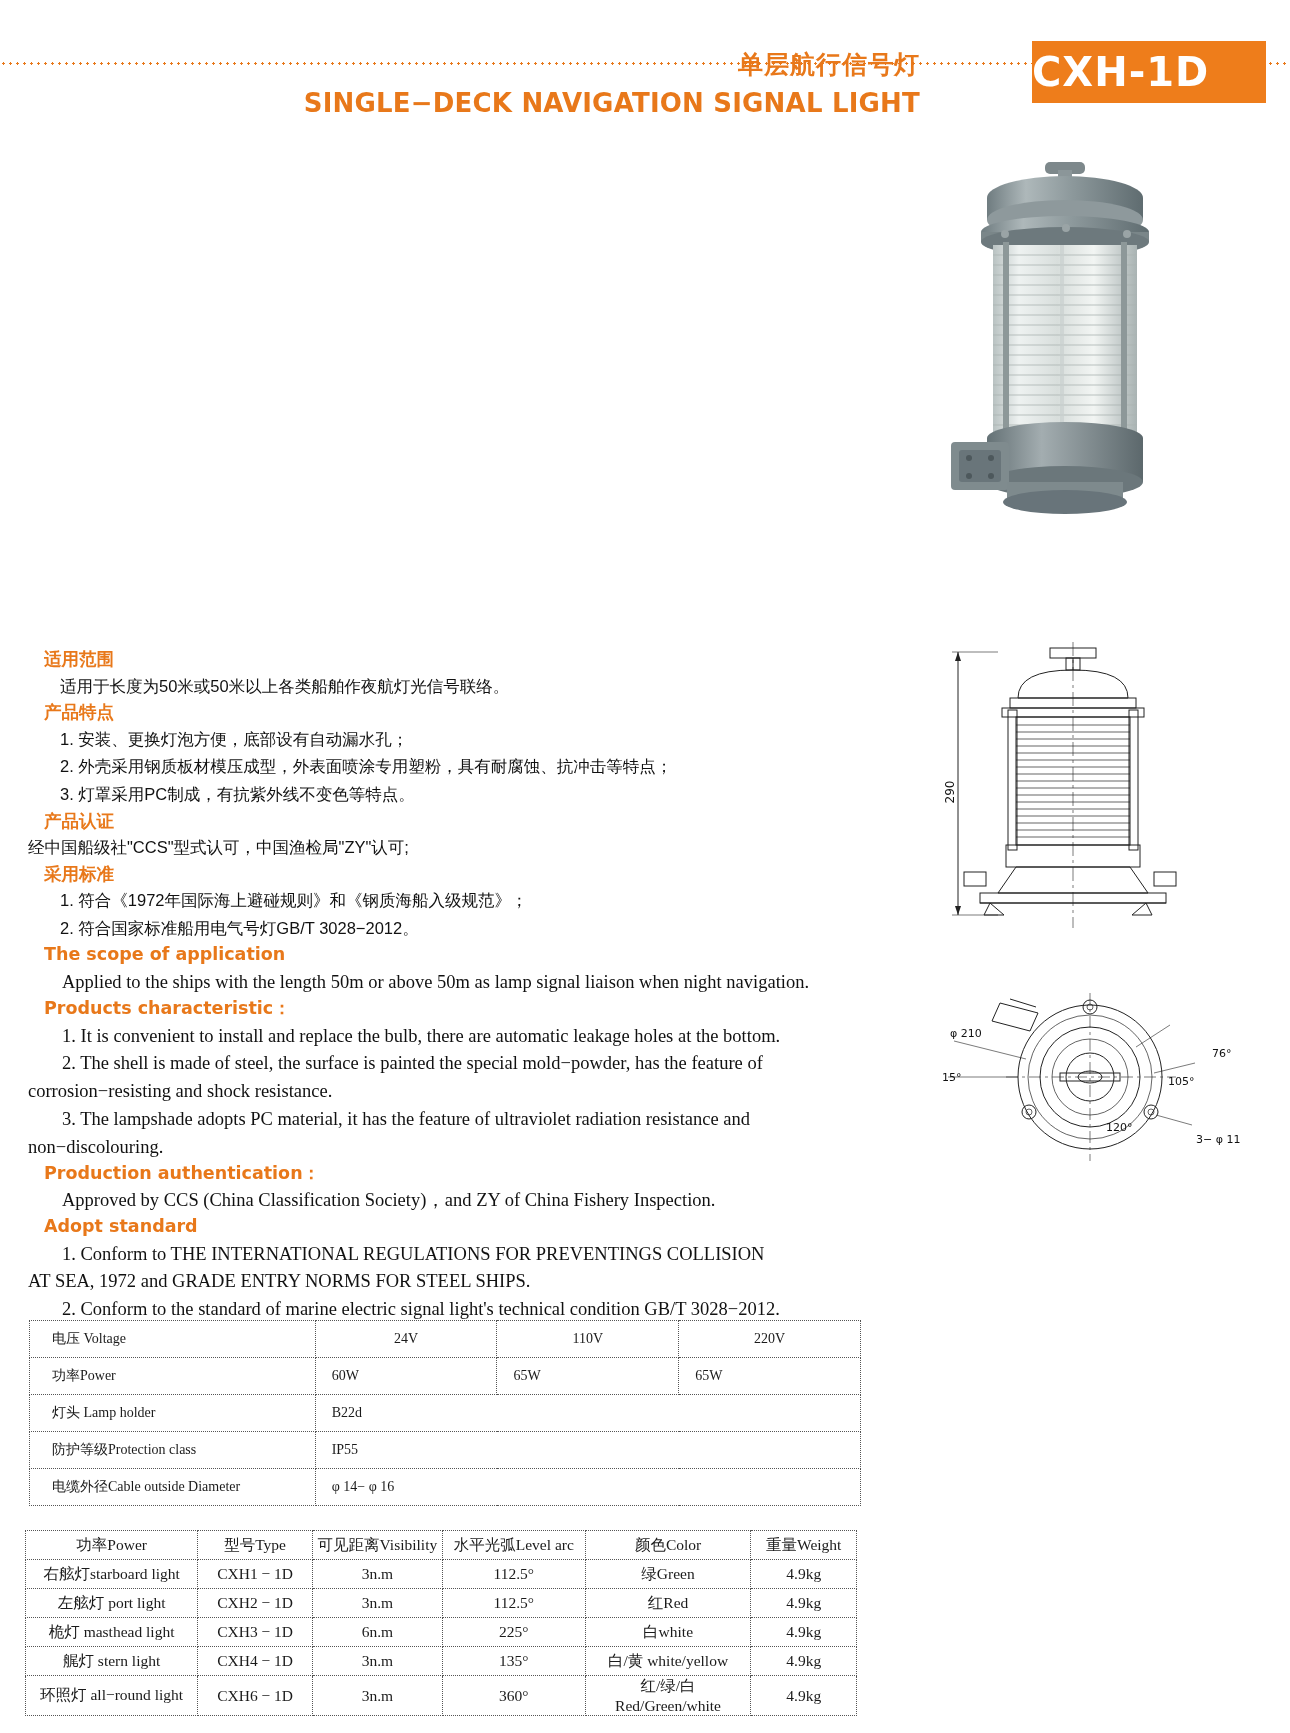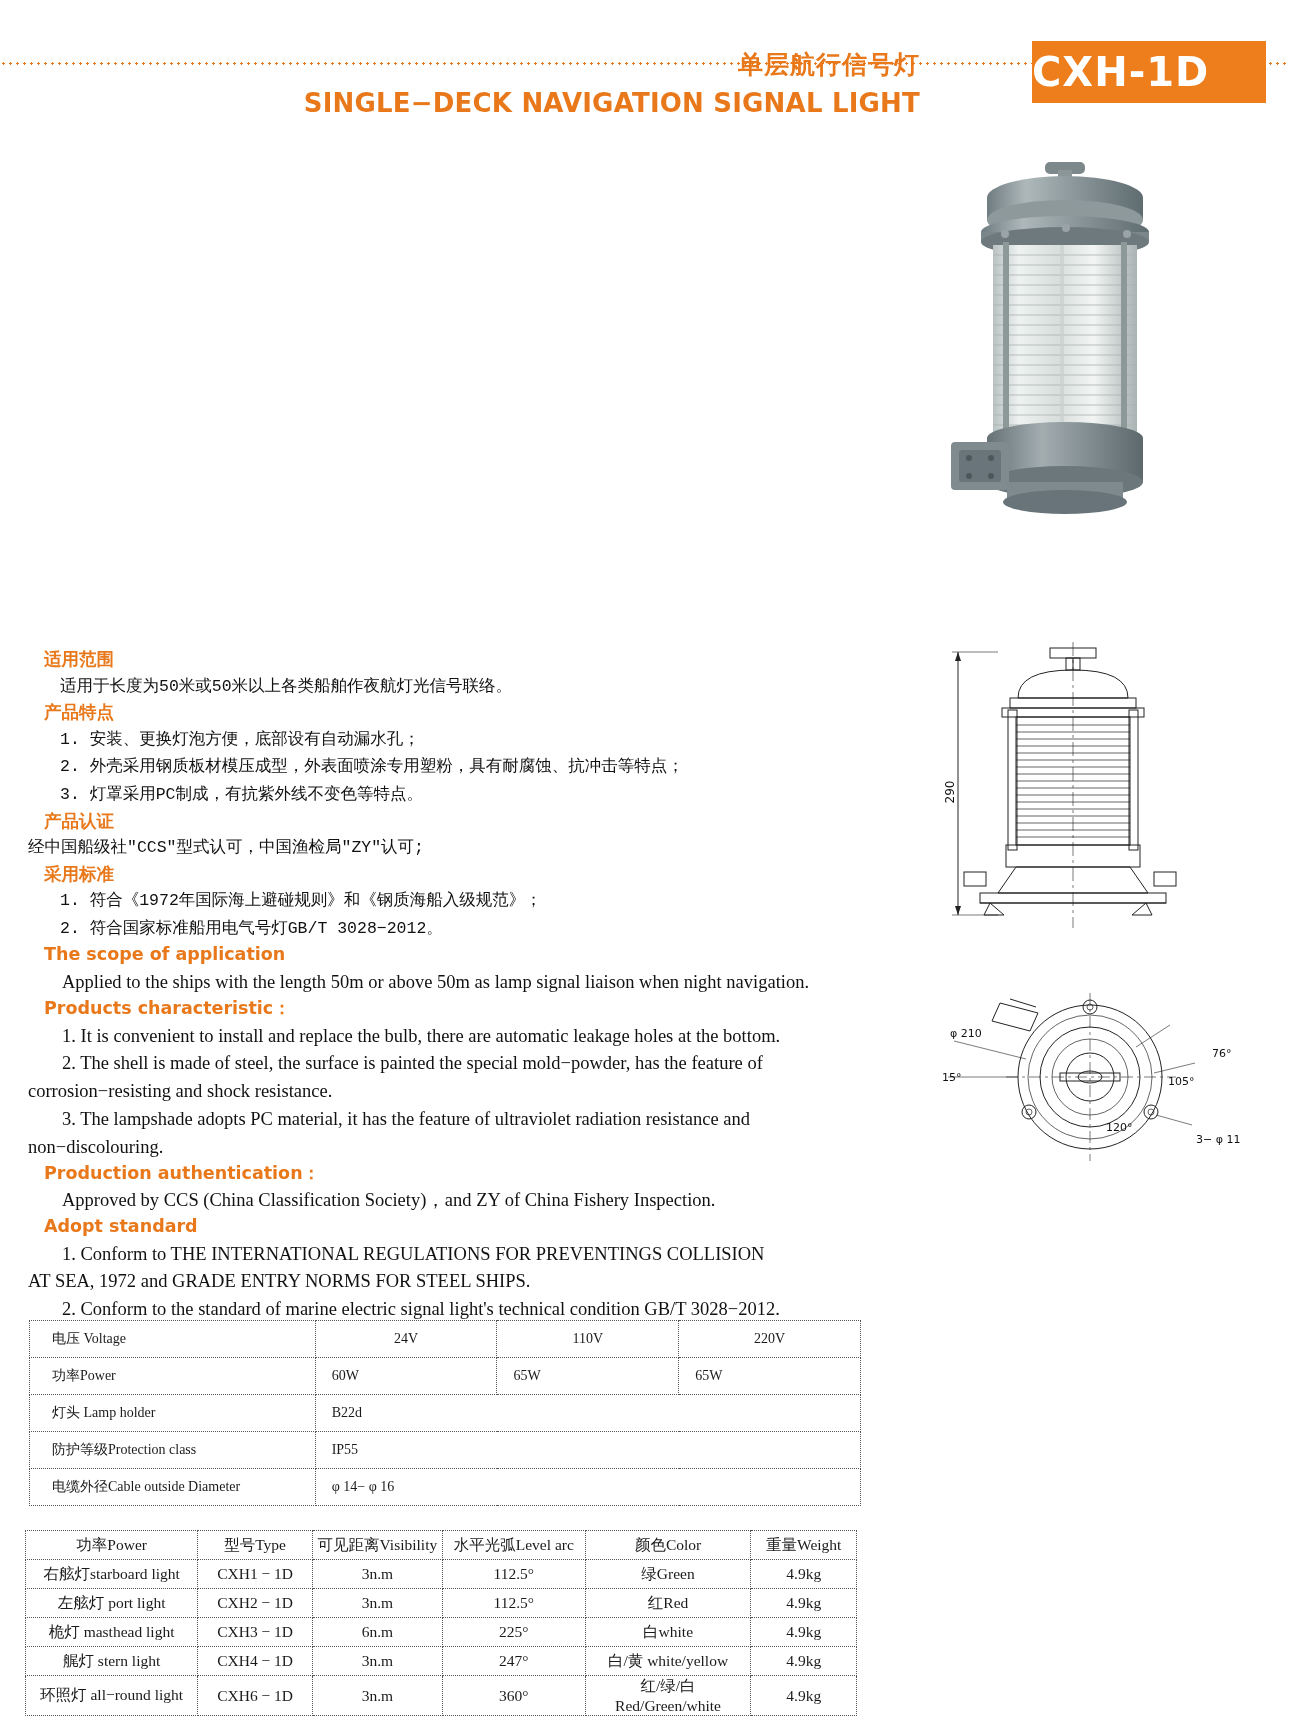--- a/index.html
+++ b/index.html
@@ -50,21 +50,21 @@
 
   
   .content { position:absolute; top:648px; left:28px; width:875px; }
   .sec-head {
     font-family:"DejaVu Sans", sans-serif;
     font-weight:bold; color:#e8781a; font-size:17.5px;
     margin:0 0 2px 16px; line-height:1.35;
   }
   .sec-head.en { font-size:17.5px; }
   .cn-p {
-    font-family:Liberation Mono, monospace;
+    font-family:Liberation Sans, sans-serif;
     font-size:16.5px; color:#111; line-height:1.55;
     margin:0 0 2px 0;
   }
   .cn-indent { text-indent:32px; }
   .en-p {
     font-family:"Liberation Serif", serif;
     font-size:18.5px; color:#111; line-height:1.45;
     margin:0 0 1px 0;
   }
   .en-indent { text-indent:34px; }
@@ -394,21 +394,21 @@
         <td>CXH3 − 1D</td>
         <td>6n.m</td>
         <td>225°</td>
         <td>白white</td>
         <td>4.9kg</td>
       </tr>
       <tr>
         <td>艉灯 stern light</td>
         <td>CXH4 − 1D</td>
         <td>3n.m</td>
-        <td>247°</td>
+        <td>135°</td>
         <td>白/黄 white/yellow</td>
         <td>4.9kg</td>
       </tr>
       <tr>
         <td>环照灯 all−round light</td>
         <td>CXH6 − 1D</td>
         <td>3n.m</td>
         <td>360°</td>
         <td>红/绿/白 Red/Green/white</td>
         <td>4.9kg</td>

